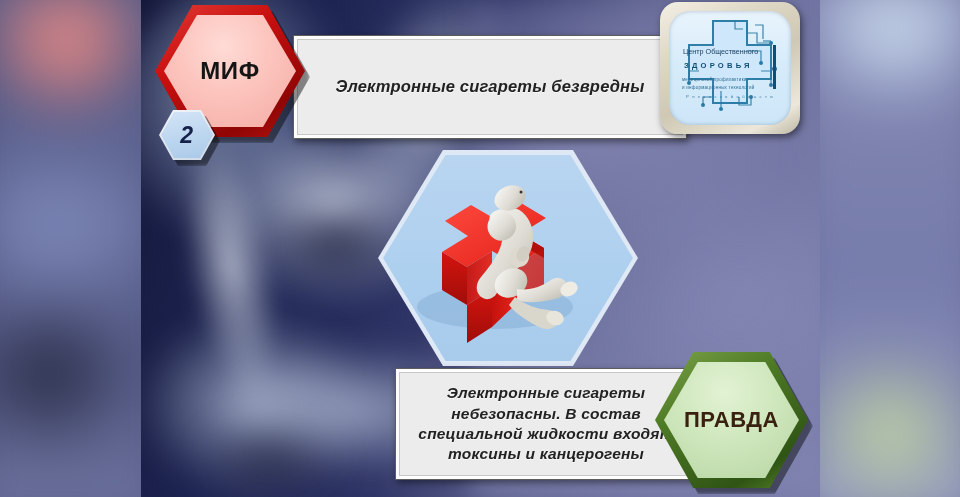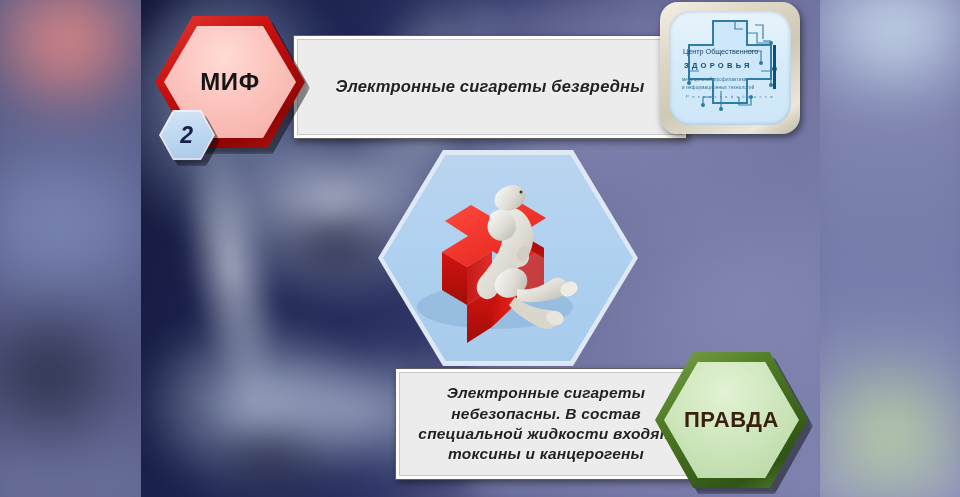--- a/index.html
+++ b/index.html
@@ -88,21 +88,21 @@
        clip-path:polygon(25% 0%,75% 0%,100% 50%,75% 100%,25% 100%,0% 50%);
        background:rgba(0,0,0,.45);filter:blur(2px);}
   .hexwrap .outer{position:absolute;left:0;top:0;width:100%;height:100%;
        clip-path:polygon(25% 0%,75% 0%,100% 50%,75% 100%,25% 100%,0% 50%);}
   .hexwrap .inner{position:absolute;
        clip-path:polygon(25% 0%,75% 0%,100% 50%,75% 100%,25% 100%,0% 50%);
        display:flex;align-items:center;justify-content:center;}
   .hexwrap .label{font-weight:bold;letter-spacing:.6px;}
 
   
-  #hex-myth{left:14px;top:16px;width:150px;height:132px;text-decoration:underline;}
+  #hex-myth{left:14px;top:5px;width:150px;height:132px;text-decoration:underline;}
   #hex-myth .outer{background:linear-gradient(150deg,#e23b35 0%,#c9100f 35%,#8f0605 78%,#b41310 100%);}
   #hex-myth .inner{left:9px;top:10px;width:132px;height:112px;
        background:radial-gradient(ellipse 70% 80% at 45% 28%,#ffdbd6 0%,#fcc6bf 48%,#f6b2ab 100%);}
   #hex-myth .label{font-size:24px;color:#151515;}
 
   
   #hex-truth{left:514px;top:352px;width:153px;height:136px;}
   #hex-truth .outer{background:linear-gradient(150deg,#7ca44a 0%,#4e7a25 35%,#2f5414 80%,#5d8a2d 100%);}
   #hex-truth .inner{left:9px;top:10px;width:135px;height:116px;
        background:radial-gradient(ellipse 75% 85% at 45% 26%,#e2f2d4 0%,#cfe7bd 50%,#bcd9a8 100%);text-align:center;}

